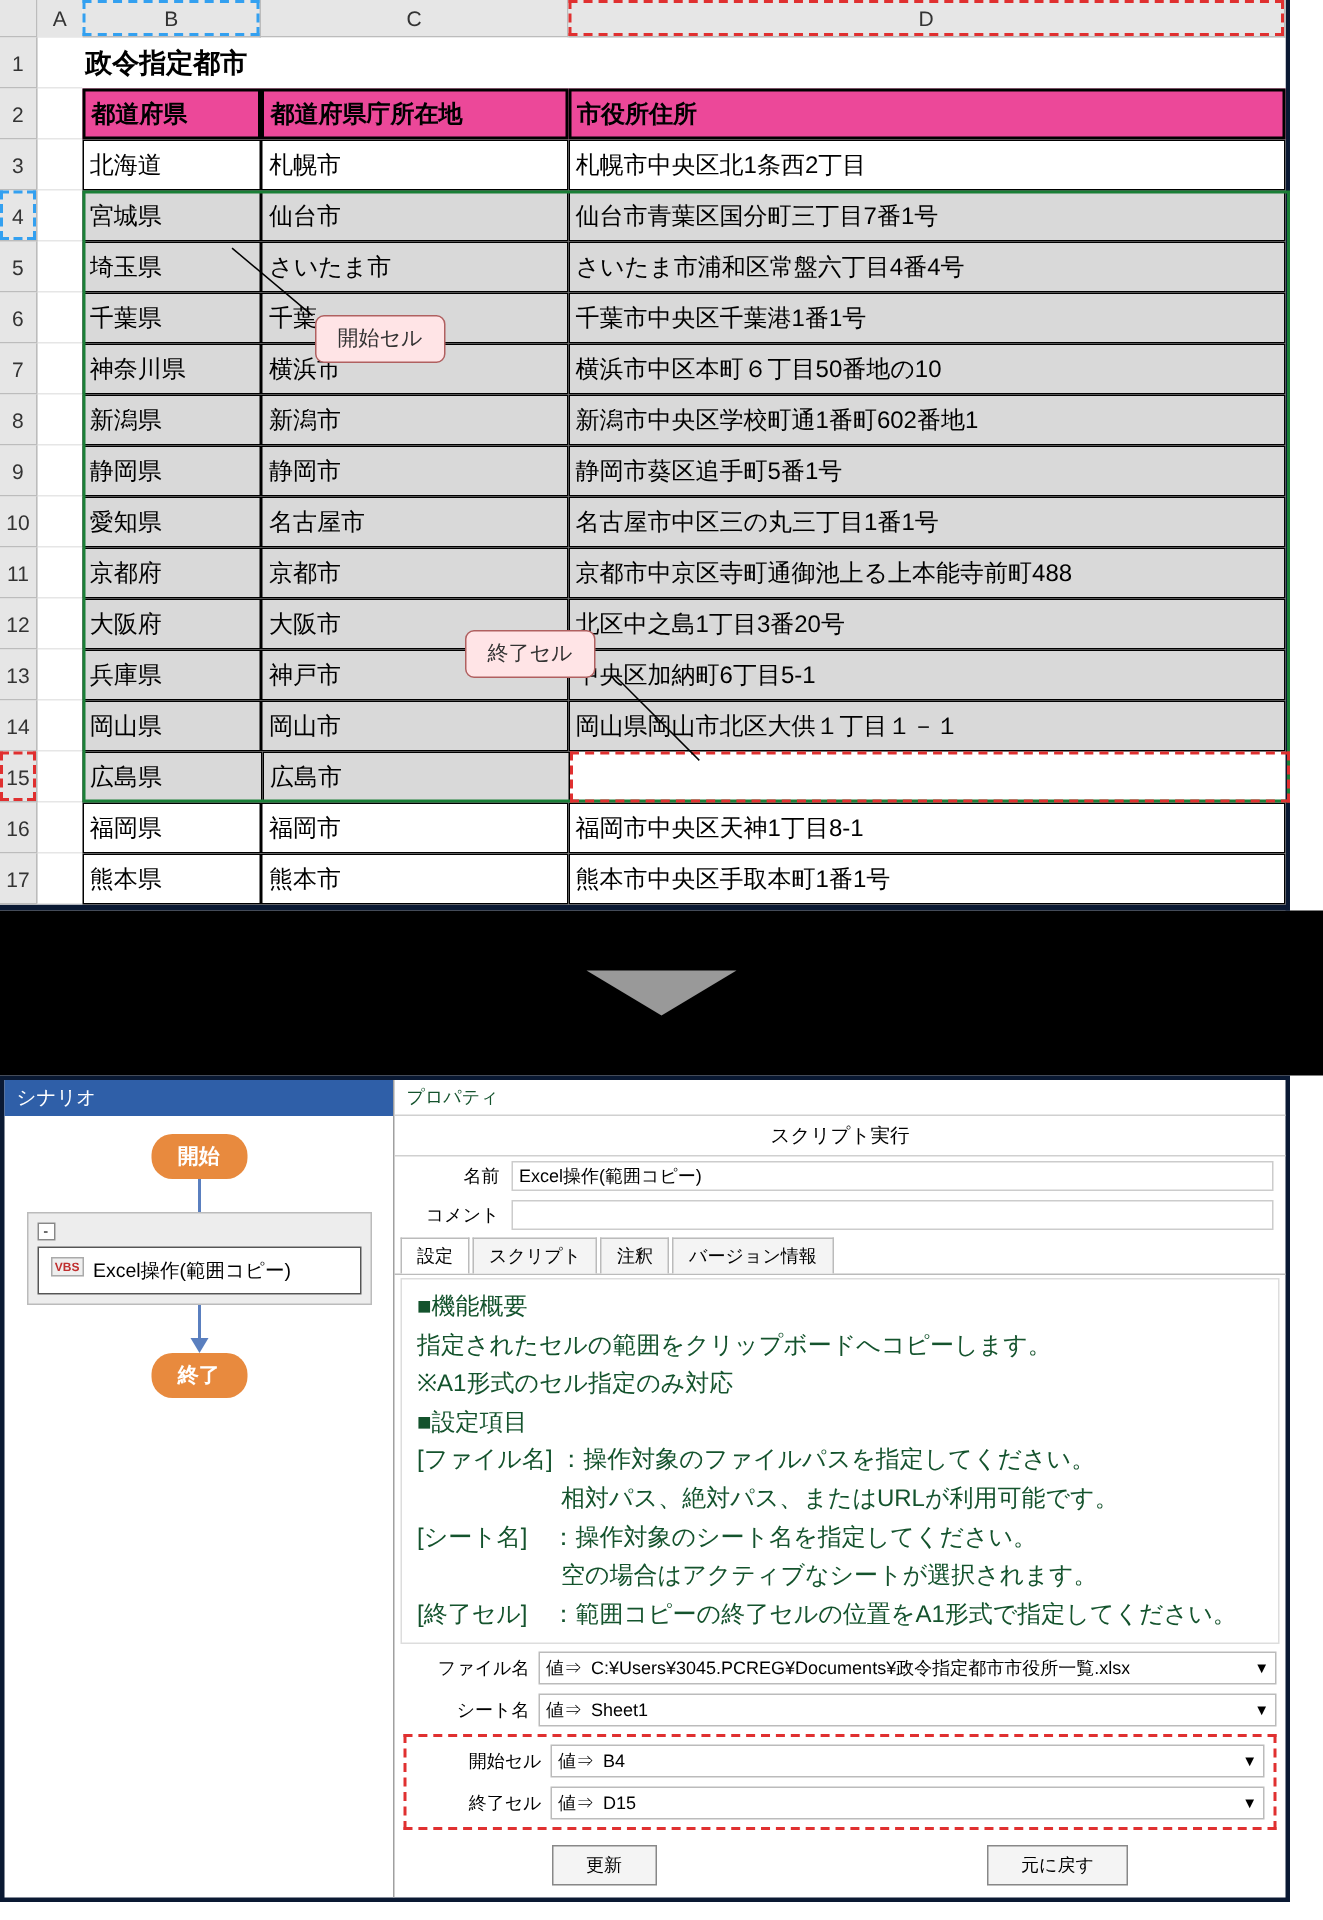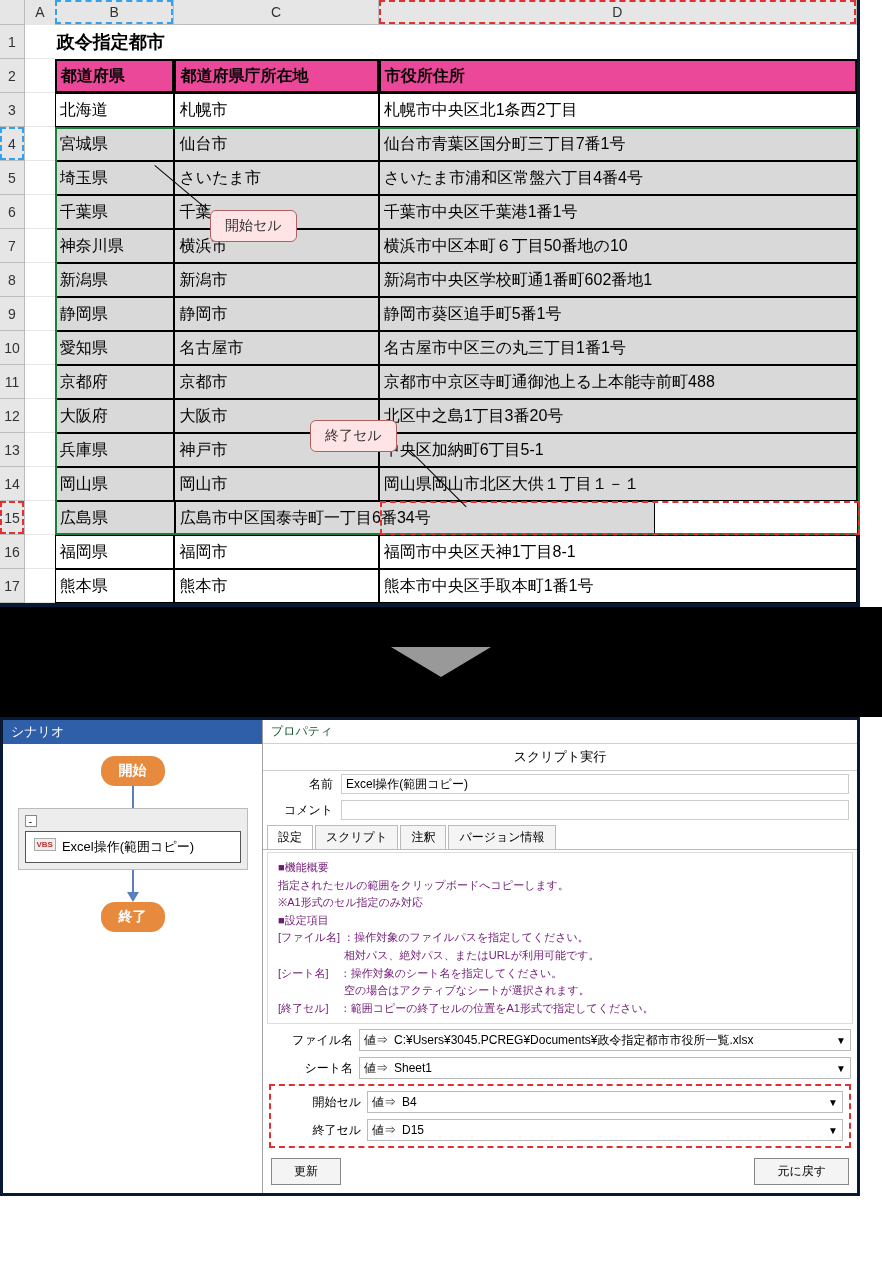--- a/index.html
+++ b/index.html
@@ -49,27 +49,27 @@
 .arrowhead{width:0;height:0;border-left:6px solid transparent;border-right:6px solid transparent;border-top:10px solid #5a7fbf}
 .rightpane{flex:1;display:flex;flex-direction:column;font-size:12px}
 .proptitle{padding:3px 8px;color:#14532d;border-bottom:1px solid #d0d0d0}
 .subtitle{text-align:center;padding:4px;border-bottom:1px solid #d0d0d0;font-size:13px}
 .field{display:flex;align-items:center;padding:3px 8px}
 .field .fl{width:70px;text-align:right;padding-right:8px}
 .field .fi{flex:1;border:1px solid #ccc;height:20px;padding:1px 4px;background:#fff;font-size:12px}
 .tabs{display:flex;border-bottom:1px solid #bbb;padding-left:4px;margin-top:2px}
 .tab{border:1px solid #bbb;border-bottom:none;padding:3px 10px;margin-right:2px;background:#f4f4f4;font-size:12px}
 .tab.active{background:#fff}
-.textarea{padding:6px 10px;font-size:11px;line-height:1.6;color:#701a75;border:1px solid #ddd;margin:2px 4px}
+.textarea{padding:6px 10px;font-size:16px;line-height:1.6;color:#14532d;border:1px solid #ddd;margin:2px 4px}
 .paramrow{display:flex;align-items:center;padding:3px 6px}
 .plabel{width:90px;text-align:right;padding-right:6px}
 .pval{flex:1;display:flex;align-items:center;border:1px solid #bbb;background:#fff;height:22px;padding:0 4px;gap:6px}
 .pval .dd{margin-left:auto;font-size:10px}
 .dashed-red-box{border:2px dashed #e03030;margin:2px 6px;padding:2px 0}
-.btnrow{display:flex;gap:220px;justify-content:space-between;padding:8px}
+.btnrow{display:flex;gap:220px;justify-content:center;padding:8px}
 .btn{border:1px solid #888;background:#f4f4f4;padding:4px 22px;font-size:12px}
 .spread-container{position:relative;width:860px}
 </style>
 </head>
 <body>
 
 <div class="spread-container">
 <div class="spread">
   <div class="hdrow">
     <div class="corner"></div>
@@ -176,21 +176,21 @@
         <div class="rowh">14</div>
         <div class="cA"></div>
         <div class="cell cB sel">岡山県</div>
         <div class="cell cC sel">岡山市</div>
         <div class="cell cD sel">岡山県岡山市北区大供１丁目１－１</div>
       </div>
   <div class="row">
         <div class="rowh mark-end">15</div>
         <div class="cA"></div>
         <div class="cell cB sel">広島県</div>
-        <div class="cell cD sel">広島市中区国泰寺町一丁目6番34号</div>
+        <div class="cell cC sel">広島市</div>
       </div>
   <div class="row">
         <div class="rowh">16</div>
         <div class="cA"></div>
         <div class="cell cB">福岡県</div>
         <div class="cell cC">福岡市</div>
         <div class="cell cD">福岡市中央区天神1丁目8-1</div>
       </div>
   <div class="row">
         <div class="rowh">17</div>

